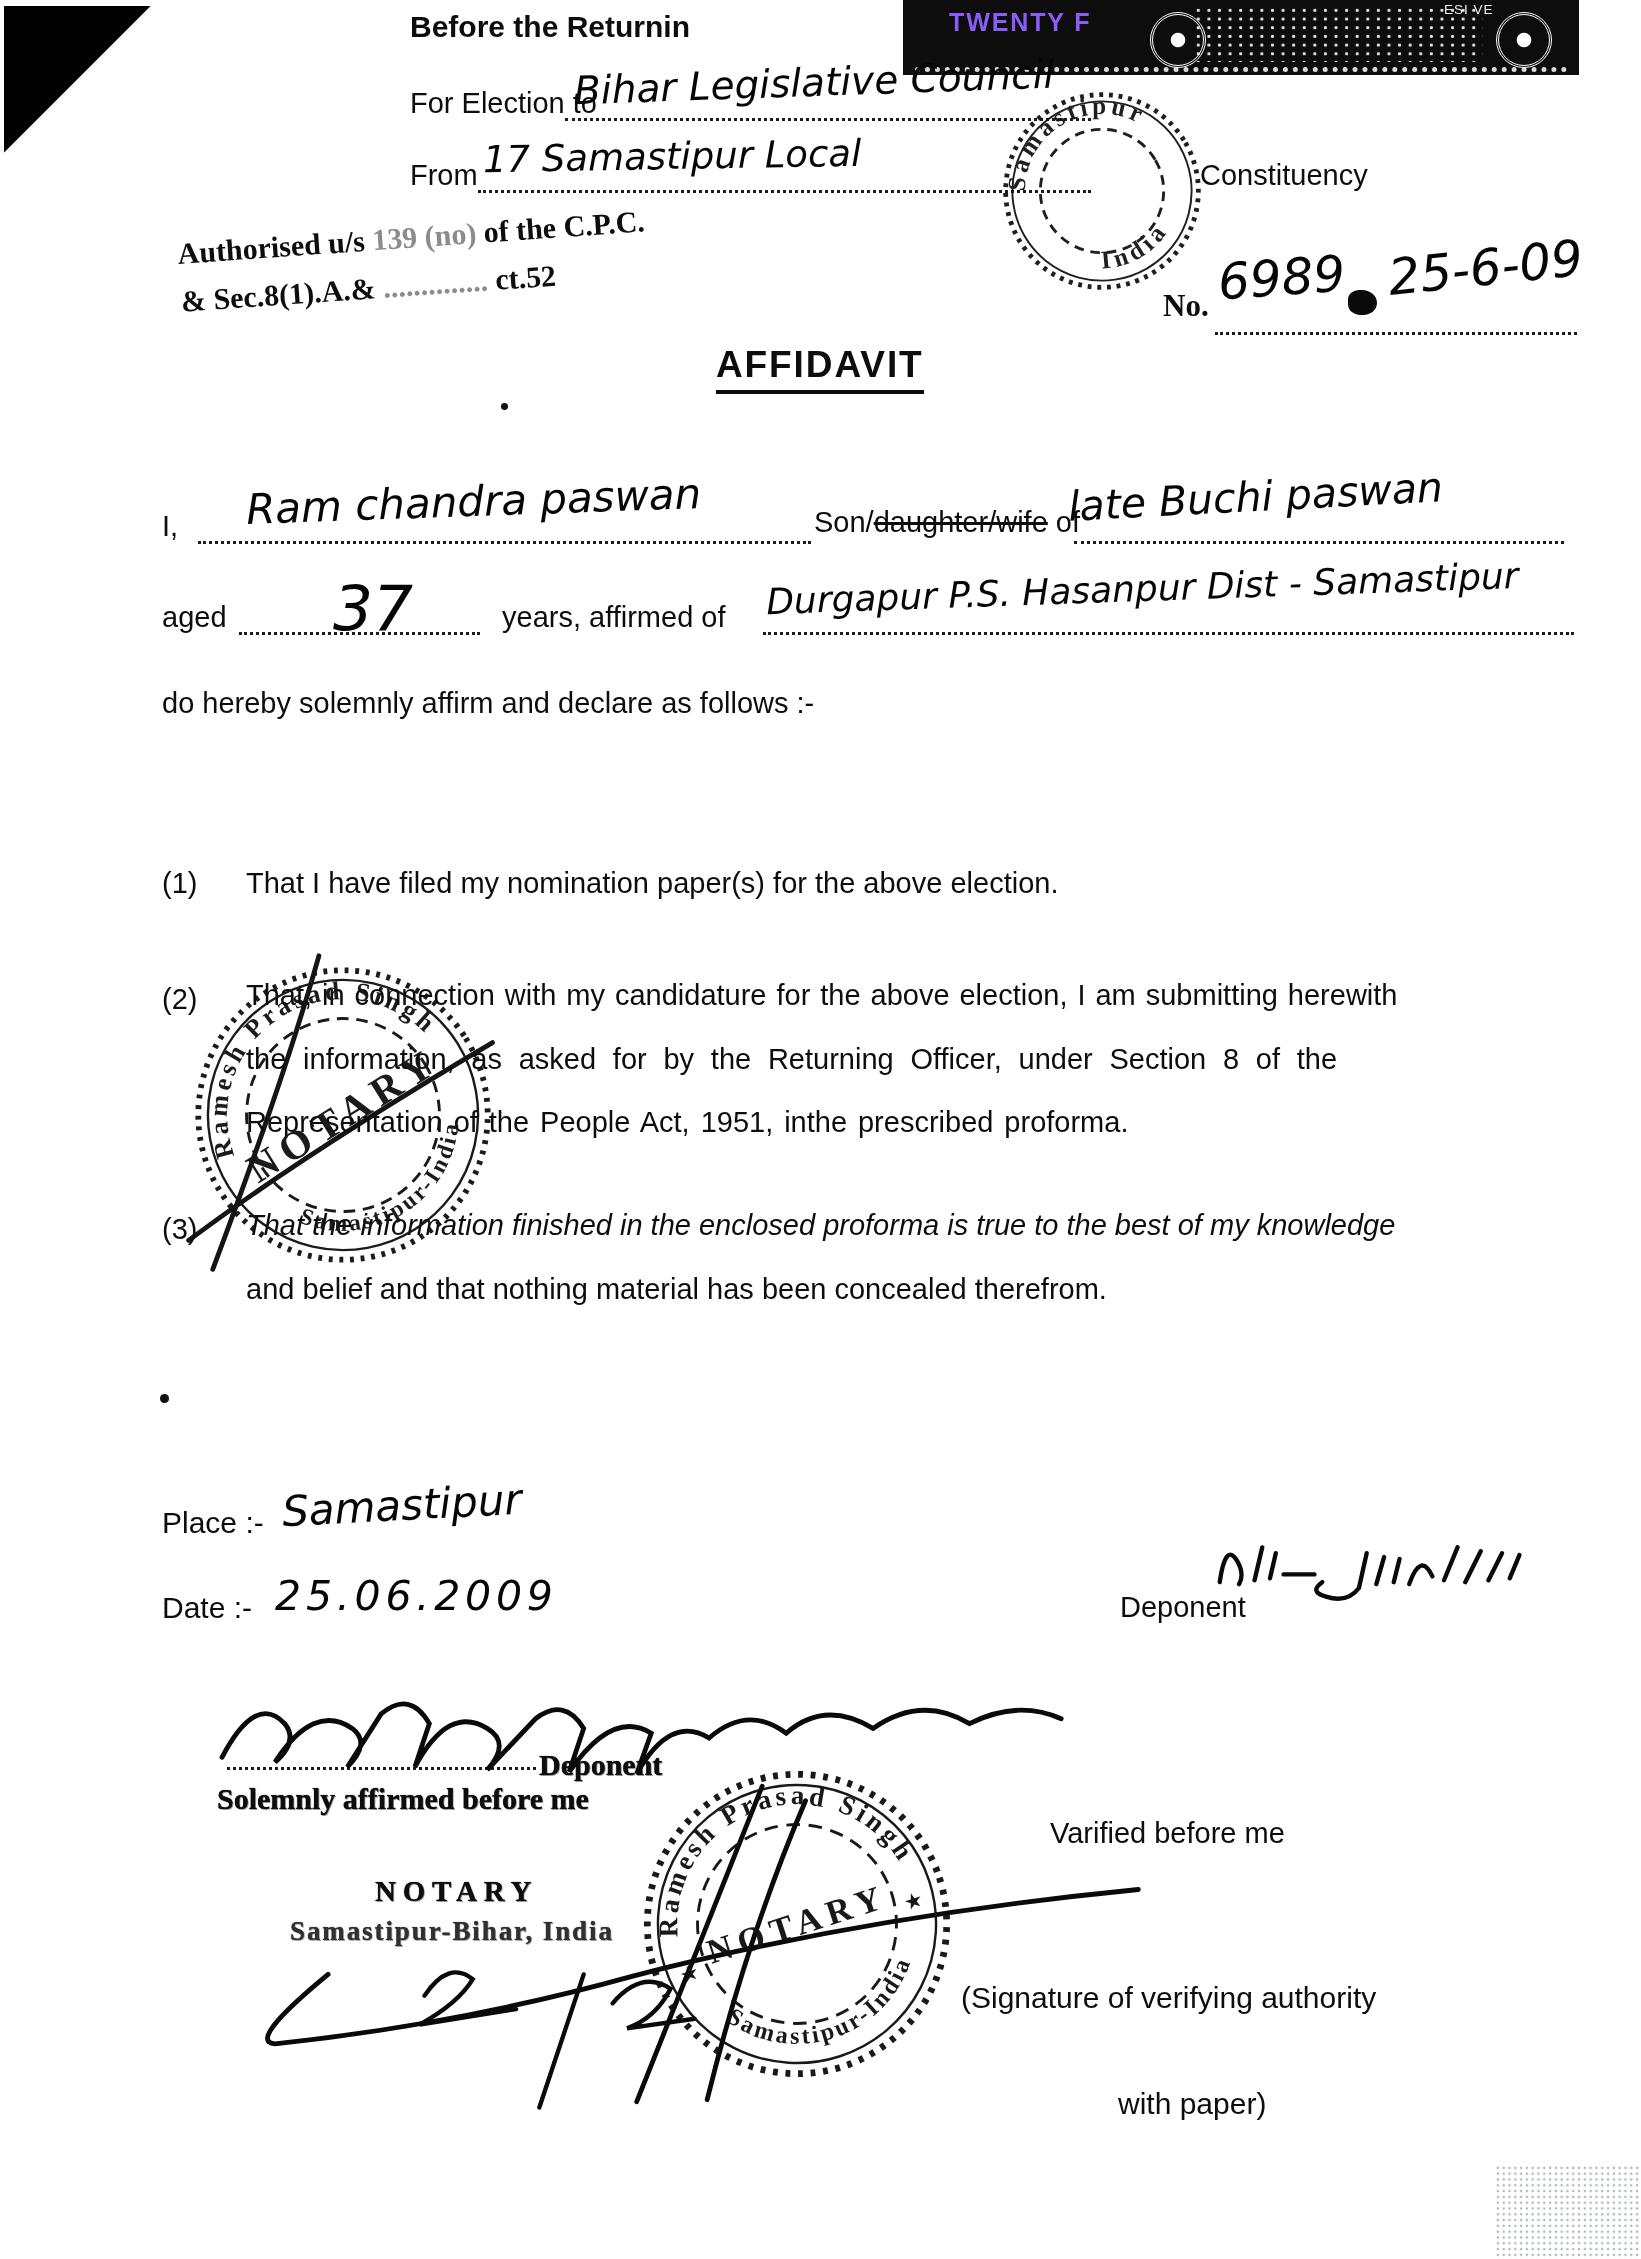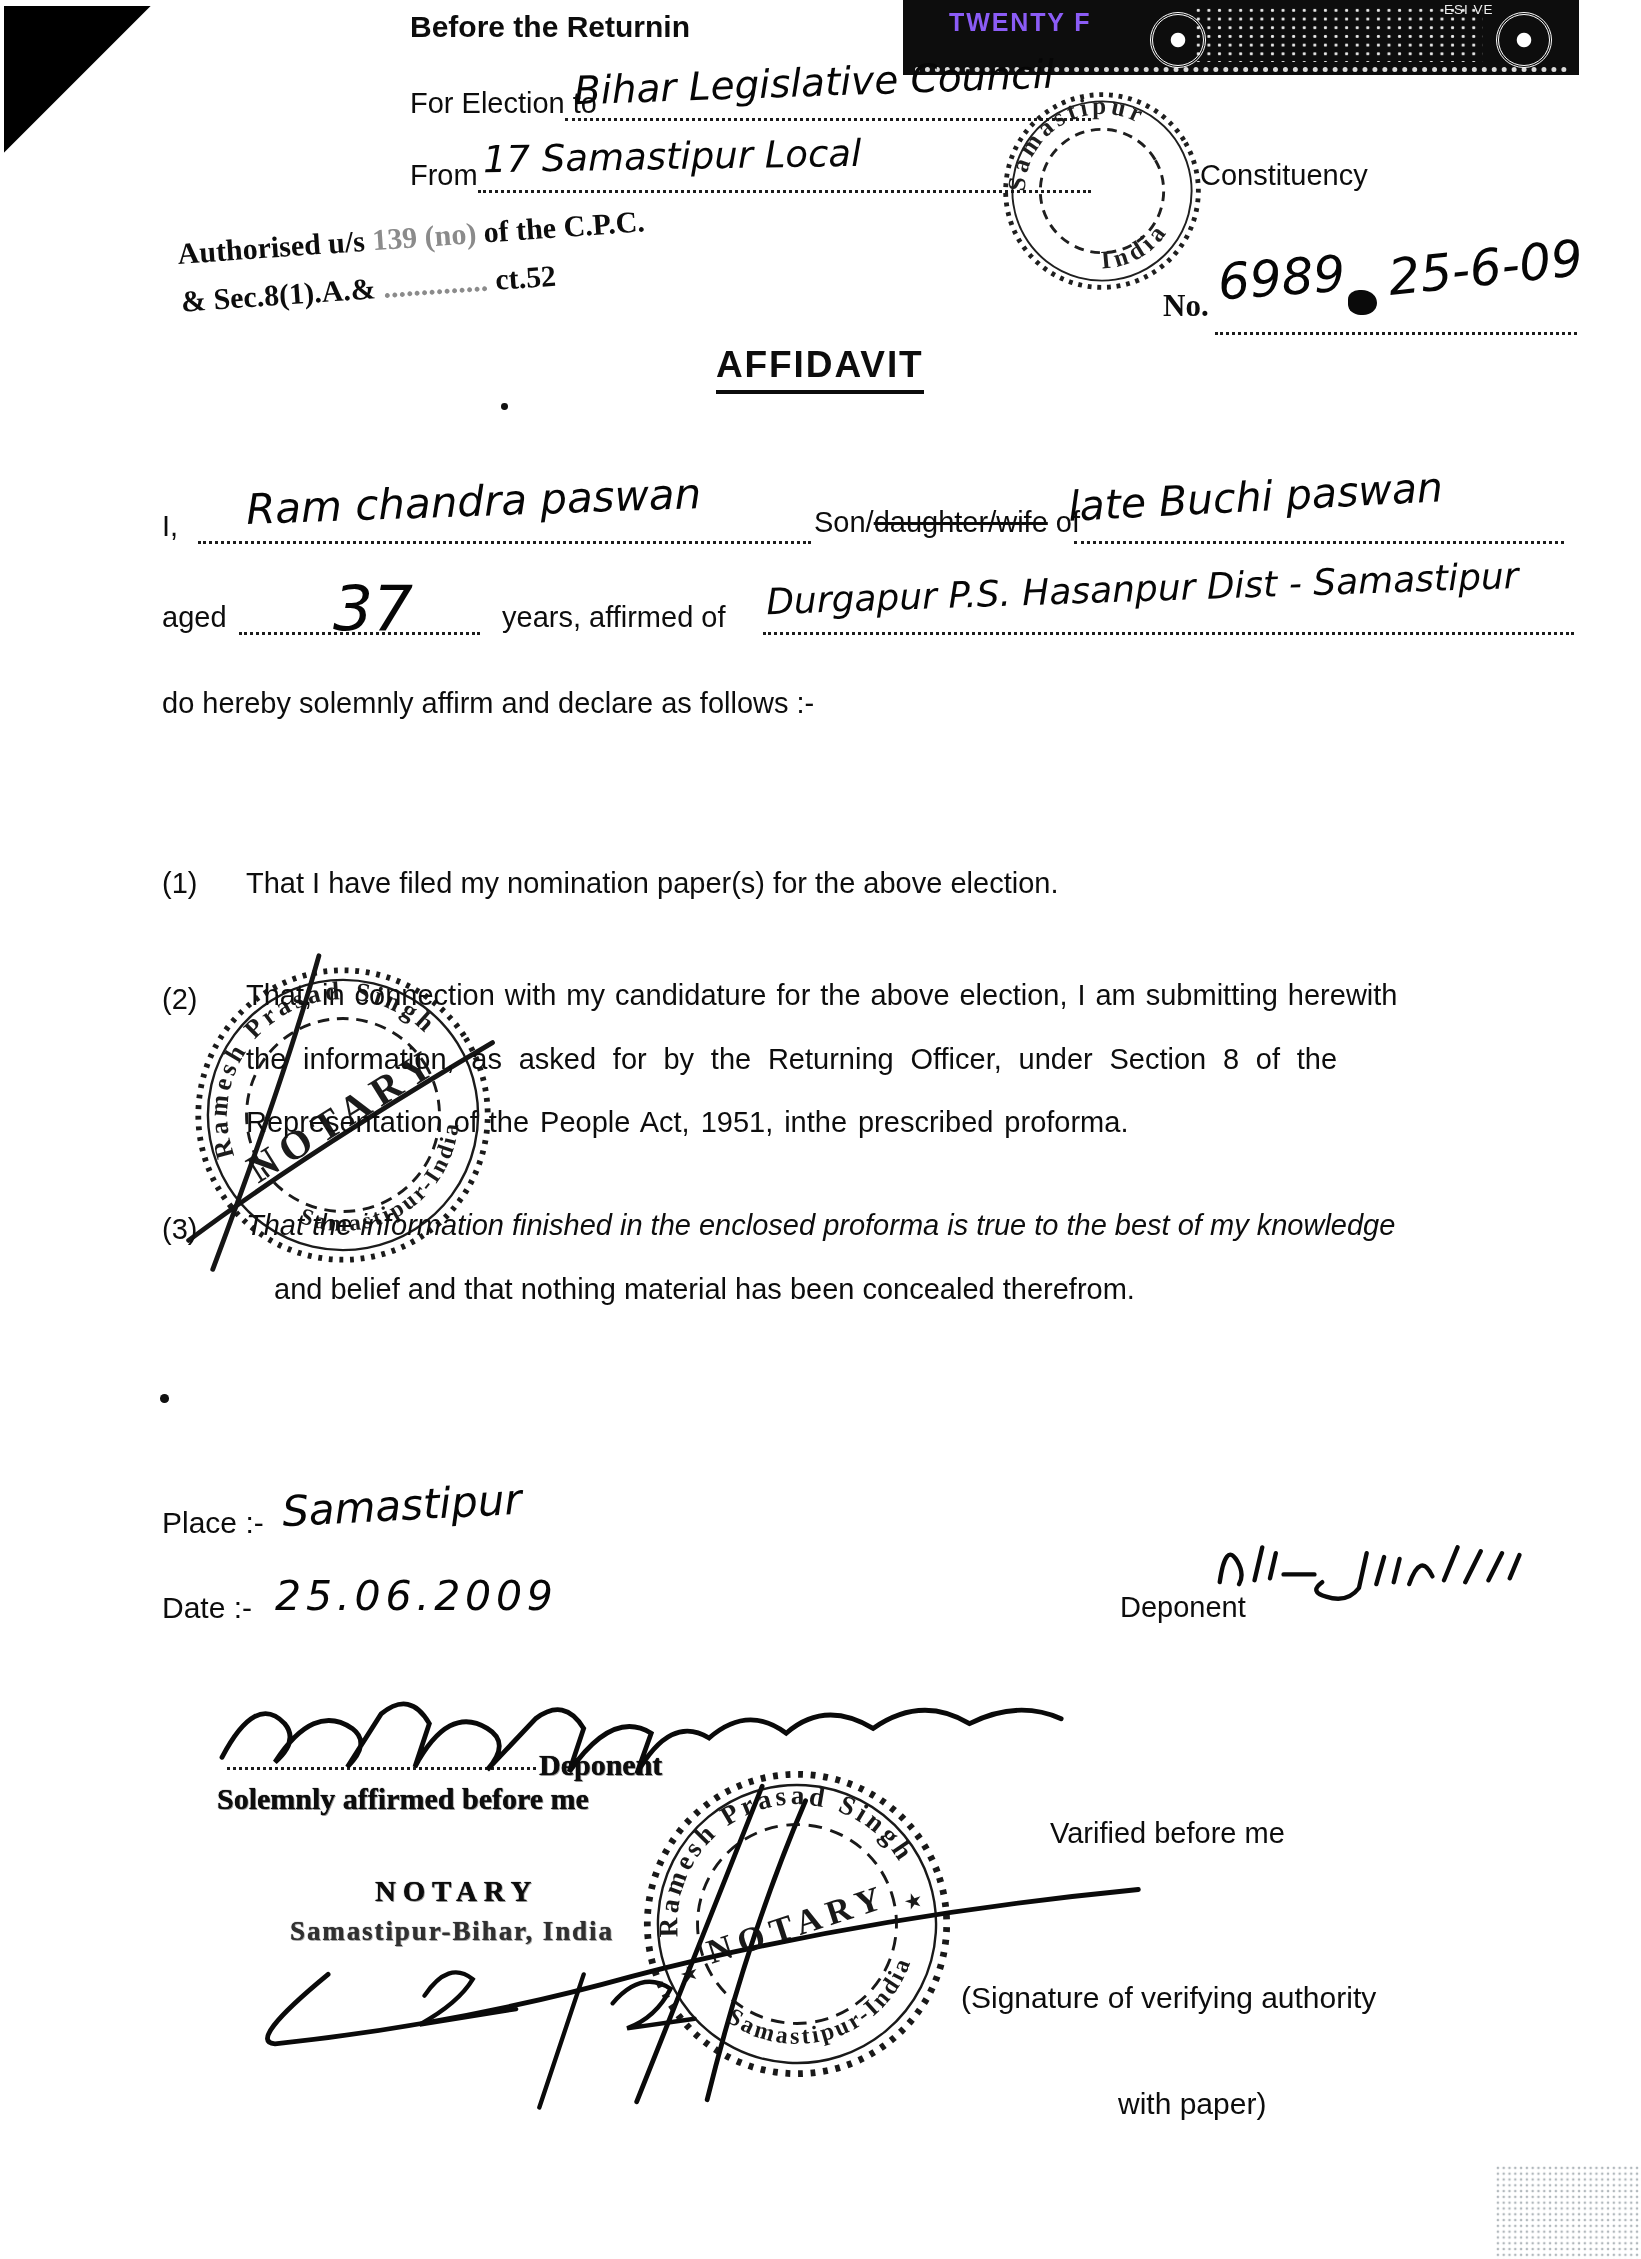--- a/index.html
+++ b/index.html
@@ -104,21 +104,21 @@
 <div class="pos printed" style="left:162px;top:867px;font-size:29px;">(1)</div>
 <div class="pos printed" style="left:246px;top:867px;font-size:29px;">That I have filed my nomination paper(s) for the above election.</div>
 
 <div class="pos printed" style="left:162px;top:983px;font-size:29px;">(2)</div>
 <div class="pos printed" style="left:246px;top:979px;font-size:29px;word-spacing:1.9px;">That, in connection with my candidature for the above election, I am submitting herewith</div>
 <div class="pos printed" style="left:246px;top:1043px;font-size:29px;word-spacing:8.7px;">the information, as asked for by the Returning Officer, under Section 8 of the</div>
 <div class="pos printed" style="left:246px;top:1106px;font-size:29px;word-spacing:2.9px;">Representation of the People Act, 1951, inthe prescribed proforma.</div>
 
 <div class="pos printed" style="left:162px;top:1213px;font-size:29px;">(3)</div>
 <div class="pos printed" style="left:246px;top:1209px;font-size:29px;font-style:italic;">That the information finished in the enclosed proforma is true to the best of my knowledge</div>
-<div class="pos printed" style="left:246px;top:1273px;font-size:29px;margin-left:28px;">and belief and that nothing material has been concealed therefrom.</div>
+<div class="pos printed" style="left:246px;top:1273px;font-size:29px;">and belief and that nothing material has been concealed therefrom.</div>
 
 <div class="pos" style="left:160px;top:1394px;width:8.7px;height:8.7px;background:#111;border-radius:50%;"></div>
 
 <div class="pos printed" style="left:162px;top:1506px;font-size:30px;">Place :-</div>
 <div class="pos hw" style="left:282px;top:1481px;font-size:42px;transform:rotate(-3deg);">Samastipur</div>
 <div class="pos printed" style="left:162px;top:1591px;font-size:30px;">Date :-</div>
 <div class="pos hw" style="left:275px;top:1572px;font-size:41px;letter-spacing:4.8px;text-align:right;">25.06.2009</div>
 
 <svg class="pos" style="left:1212px;top:1524px;" width="319" height="97" viewBox="0 0 330 100">
   <g fill="none" stroke="#0a0a0a" stroke-width="4.5" stroke-linecap="round">

